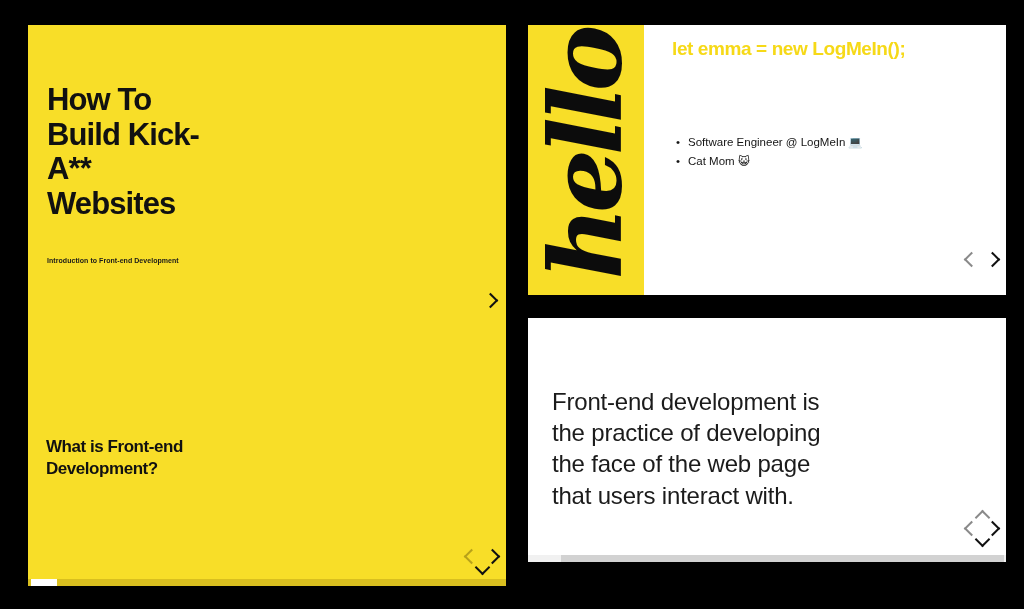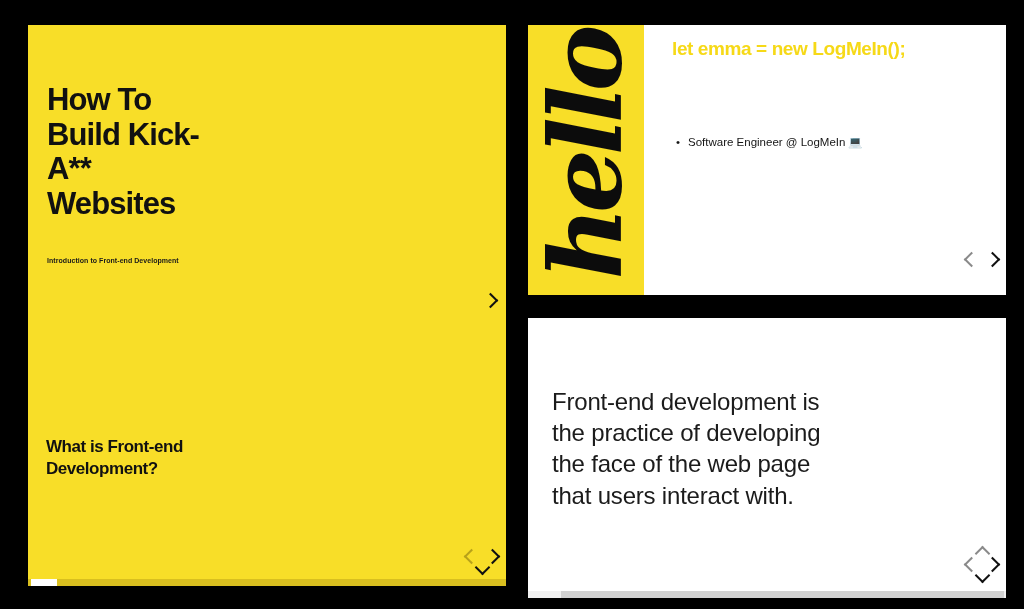--- a/index.html
+++ b/index.html
@@ -143,21 +143,21 @@
     letter-spacing: -0.45px;
     color: #111111;
     white-space: pre-line;
   }
 
   
   #slide-4 {
     left: 528px;
     top: 318px;
     width: 478px;
-    height: 280px;
+    height: 244px;
     background: #FFFFFF;
   }
   #slide-4 .definition {
     position: absolute;
     left: 24px;
     top: 68px;
     width: 340px;
     font-size: 24px;
     line-height: 1.30;
     letter-spacing: -0.2px;
@@ -263,20 +263,23 @@
     <div class="hello-panel">
       <div class="hello-script">hello</div>
     </div>
 
     <div class="code-heading">let emma = new LogMeIn();</div>
 
     <ul class="bio-list">
       <li>
         <span>Software Engineer @ LogMeIn </span><span class="emoji">💻</span>
       </li>
+      <li>
+        <span>Cat Mom </span><span class="emoji">😺</span>
+      </li>
     </ul>
 
     <div class="nav" style="right:2px; bottom:14px;">
       <span class="chev left faint-dark"></span>
       <span class="chev right dark"></span>
     </div>
   </div>
 
   <div class="slide" id="slide-3">
     <div class="question">What is Front-end

